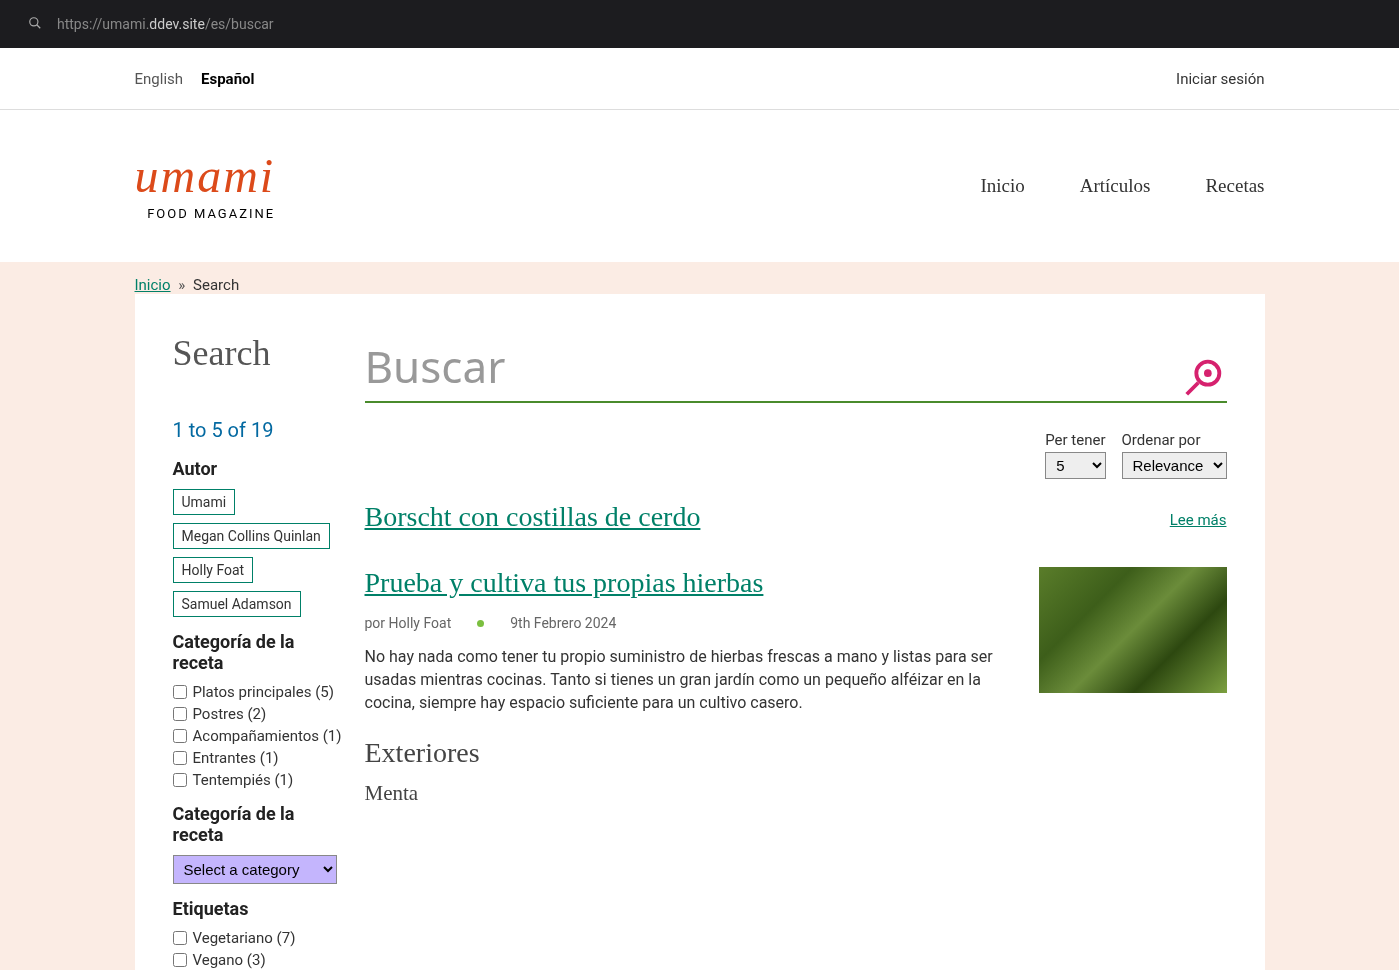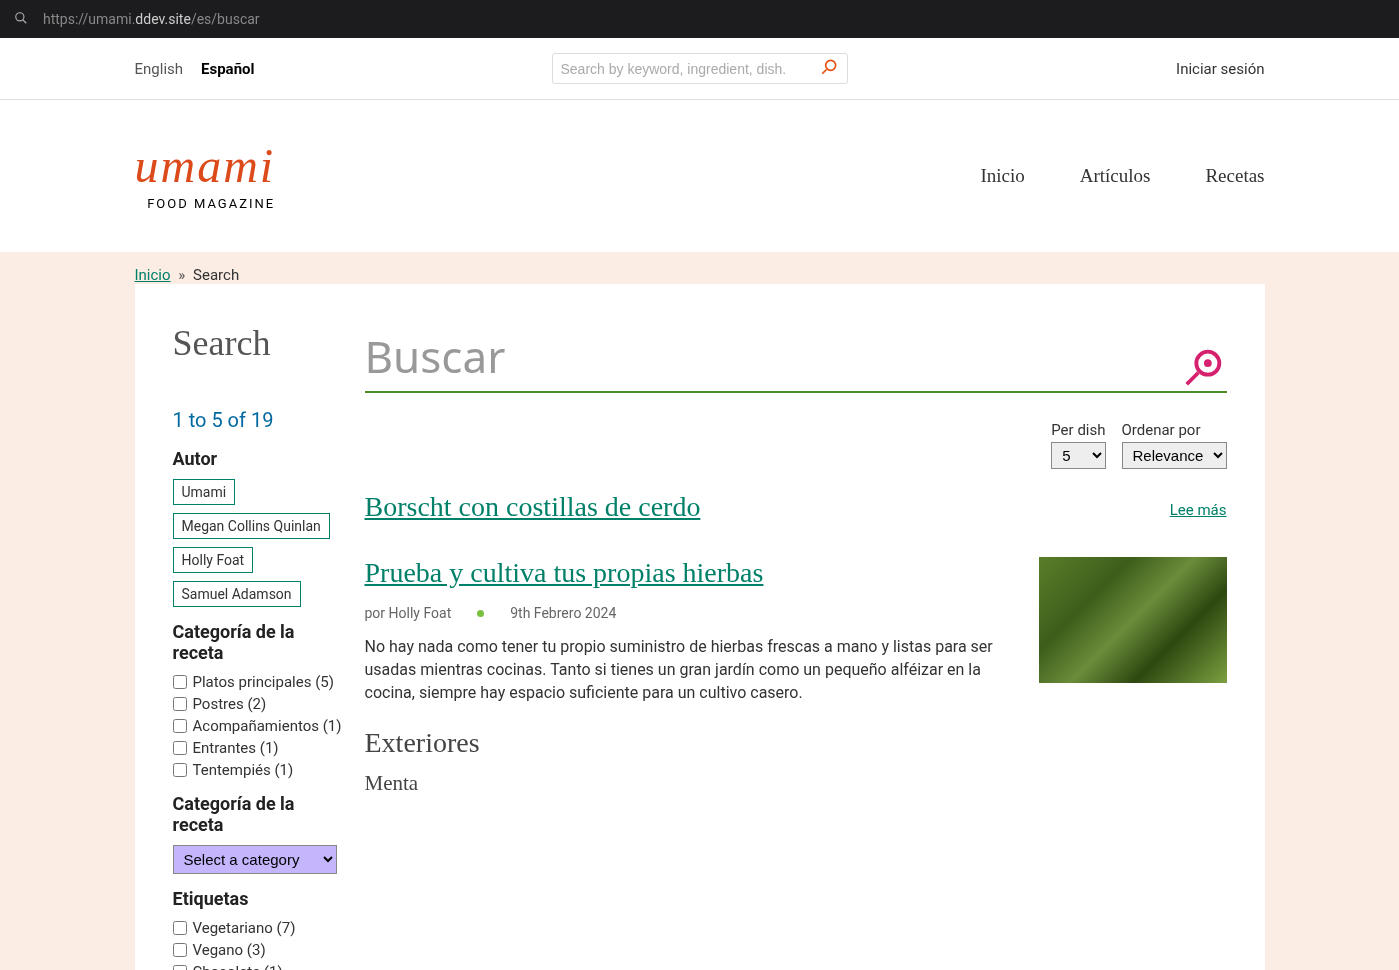--- a/index.html
+++ b/index.html
@@ -1,18 +1,18 @@
 <!DOCTYPE html>
 <html><head>
 <meta charset="utf-8">
 <style>
   * { box-sizing: border-box; margin: 0; padding: 0; }
   body { font-family: -apple-system, BlinkMacSystemFont, "Segoe UI", Roboto, sans-serif; background: #fff; }
   
-  .browser-bar { background: #1c1c1f; height: 38px; display: flex; align-items: center; padding: 0 14px; gap: 15px; }
+  .browser-bar { background: #1c1c1f; height: 48px; display: flex; align-items: center; padding: 0 28px; gap: 15px; }
   .browser-bar .url-search-icon { color: #aaa; font-size: 14px; }
   .browser-bar .url { color: #aaa; font-size: 14px; }
   .browser-bar .url .dim { color: #888; }
   .browser-bar .url .mid { color: #ccc; }
 
   .topbar { border-bottom: 1px solid #ddd; }
   .topbar-inner { max-width: 1130px; margin: 11px auto; display: flex; align-items: center; height: 39px; position: relative; }
   .lang-switch { display: flex; gap: 18px; font-size: 15px; }
   .lang-switch a { color: #555; text-decoration: none; cursor: pointer; }
   .lang-switch a.active { font-weight: 700; color: #000; }
@@ -85,29 +85,20 @@
     <span class="dim">https://umami.</span><span class="mid">ddev.site</span><span class="dim">/es/buscar</span>
   </span>
 </div>
 
 <div class="topbar">
   <div class="topbar-inner">
     <div class="lang-switch">
       <a>English</a>
       <a class="active">Español</a>
     </div>
-    <div class="top-search">
-      <input type="text" placeholder="Search by keyword, ingredient, dish." style="">
-      <span class="search-icon">
-        <svg width="20" height="20" viewBox="0 0 24 24" fill="none" stroke="#e84e0f" stroke-width="2">
-            <circle cx="14" cy="10" r="6"></circle>
-            <line x1="4" y1="20" x2="9" y2="15"></line>
-          </svg>
-      </span>
-    </div>
     <a class="login">Iniciar sesión</a>
   </div>
 </div>
 
 <div class="header">
   <div class="logo">
     <div class="logo-script">umami</div>
     <div class="logo-sub">FOOD MAGAZINE</div>
   </div>
   <nav class="nav">
@@ -194,21 +185,21 @@
           <svg width="46" height="46" viewBox="0 0 24 24" fill="none" stroke="#d6216e" stroke-width="2">
               <circle cx="14" cy="10" r="6"></circle>
               <line x1="3" y1="21" x2="9" y2="15"></line>
               <circle cx="14" cy="10" r="2" fill="#d6216e" stroke="none"></circle>
             </svg>
         </span>
       </div>
 
       <div class="controls">
         <div class="control">
-          <label>Per dish</label>
+          <label>Per tener</label>
           <select><option>5</option></select>
         </div>
         <div class="control">
           <label>Ordenar por</label>
           <select><option>Relevance</option></select>
         </div>
       </div>
 
       <article class="result">
         <div class="result-body">

